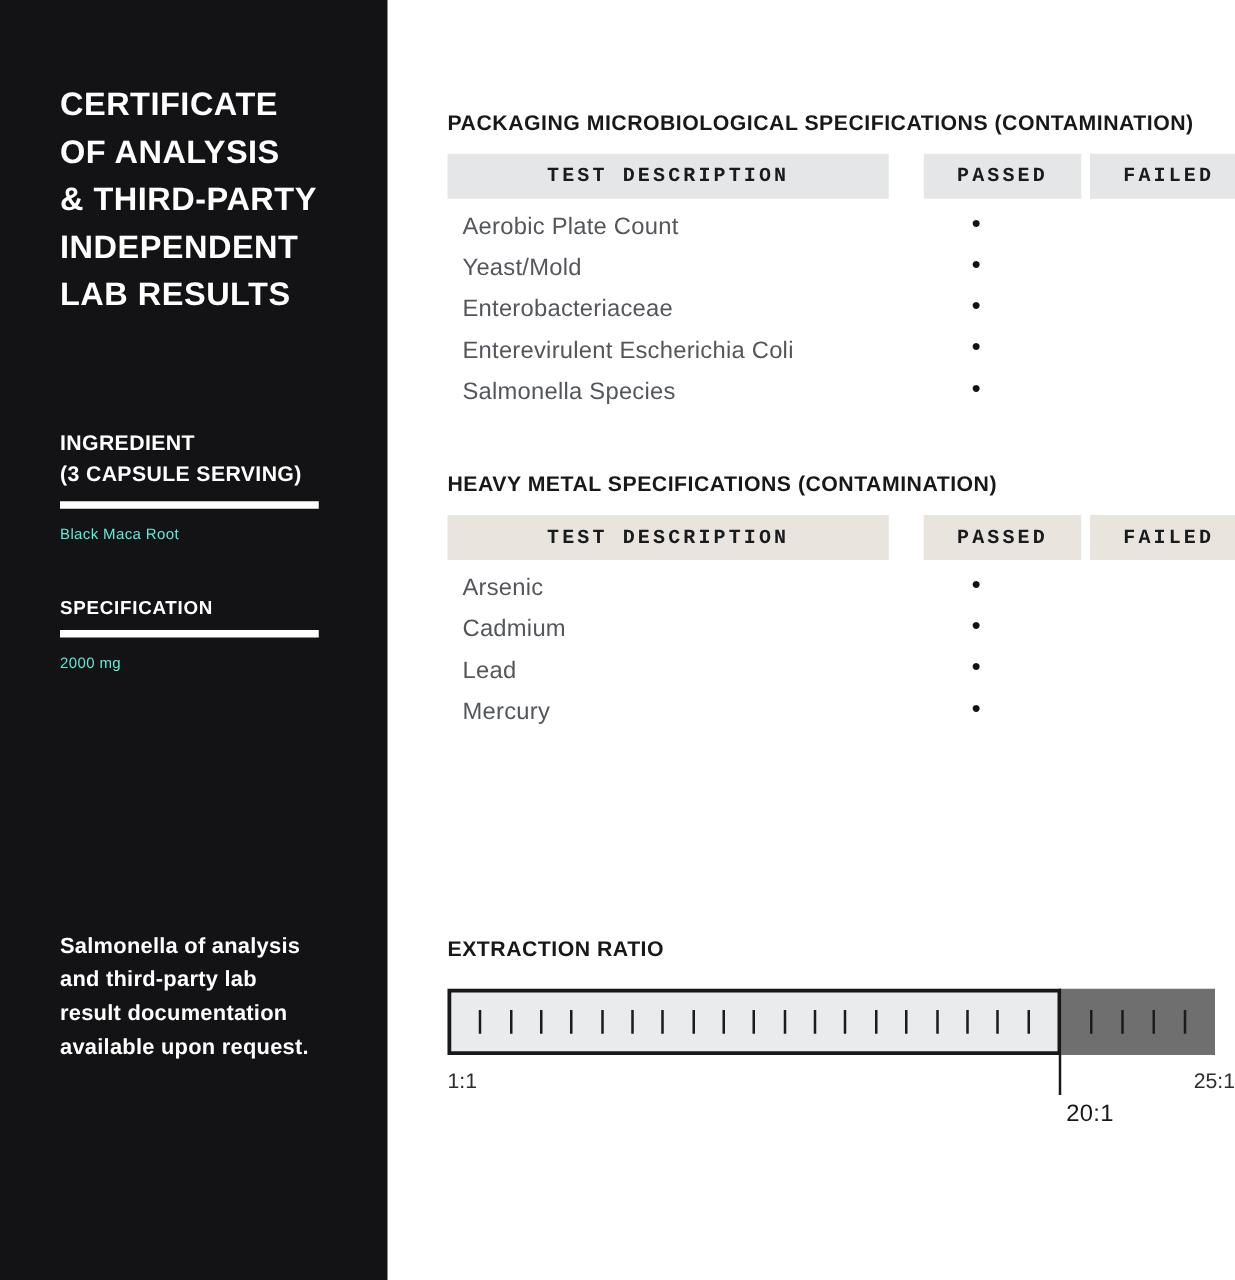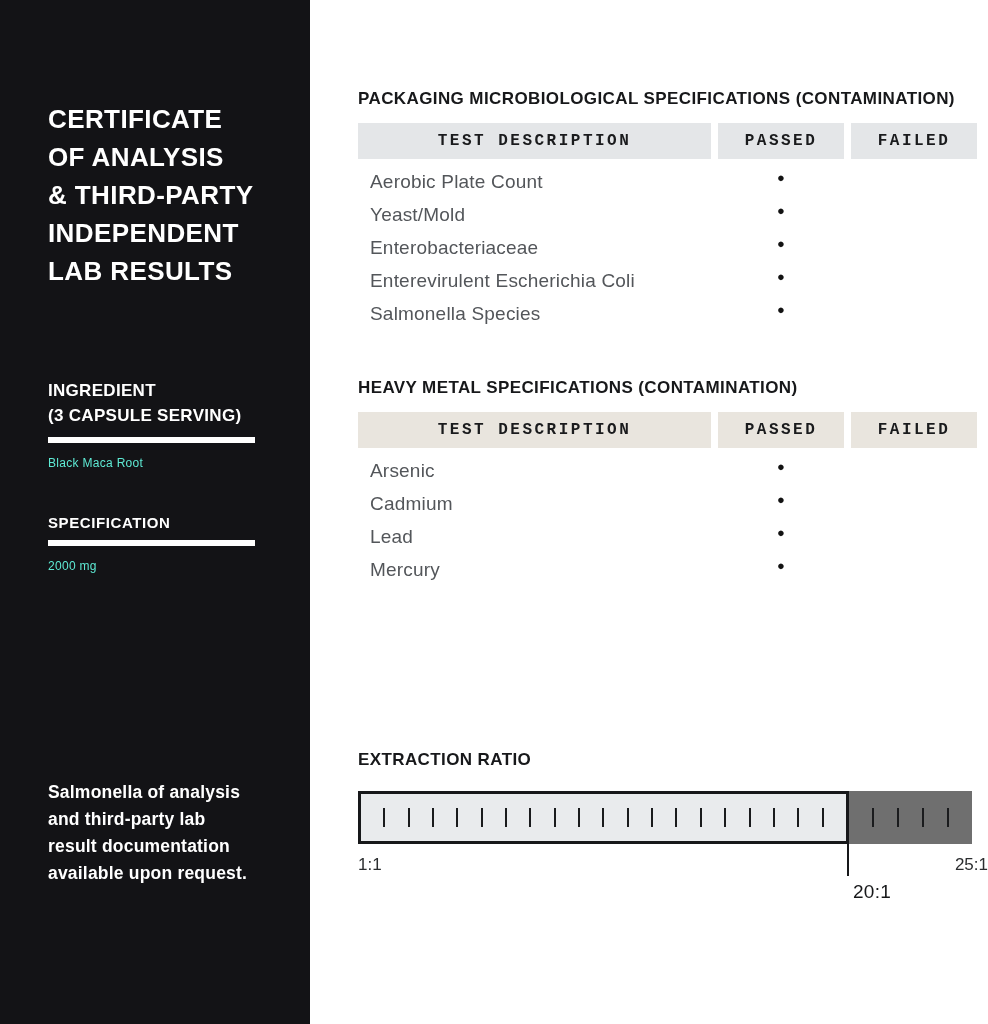--- a/index.html
+++ b/index.html
@@ -14,21 +14,21 @@
   
   .sidebar{
     width:310px;height:1024px;
     background:#131316;
     color:#ffffff;
     box-sizing:border-box;
     padding:0 20px 0 48px;
     flex:0 0 310px;
   }
   .sb-title{
-    margin-top:100px;
+    margin-top:64px;
     font-size:26px;font-weight:700;
     line-height:38px;letter-spacing:0.4px;
   }
   .sb-label{
     margin-top:88px;
     font-size:17px;font-weight:700;
     line-height:25px;letter-spacing:0.3px;
   }
   .sb-rule{
     margin-top:9px;
@@ -60,21 +60,21 @@
     color:#17181a;letter-spacing:0.4px;
   }
   .thead{display:flex;gap:7px;margin-top:14px;height:36px;}
   .th{
     display:flex;align-items:center;justify-content:center;
     font-family:Liberation Mono, monospace;
     font-weight:700;font-size:16px;letter-spacing:2.5px;
     color:#1a1b1d;
   }
   .col-desc{width:353px;}
-  .col-pass{width:126px;}
+  .col-pass{width:126px;margin-left:21px;}
   .col-fail{width:126px;}
   .tbody{margin-top:12px;}
   .trow{display:flex;gap:7px;height:33px;align-items:flex-start;}
   .cell-desc{
     width:353px;box-sizing:border-box;padding-left:12px;
     font-size:19px;color:#53565a;letter-spacing:0.2px;
     white-space:nowrap;
   }
   .cell-pass,.cell-fail{
     width:126px;text-align:center;

